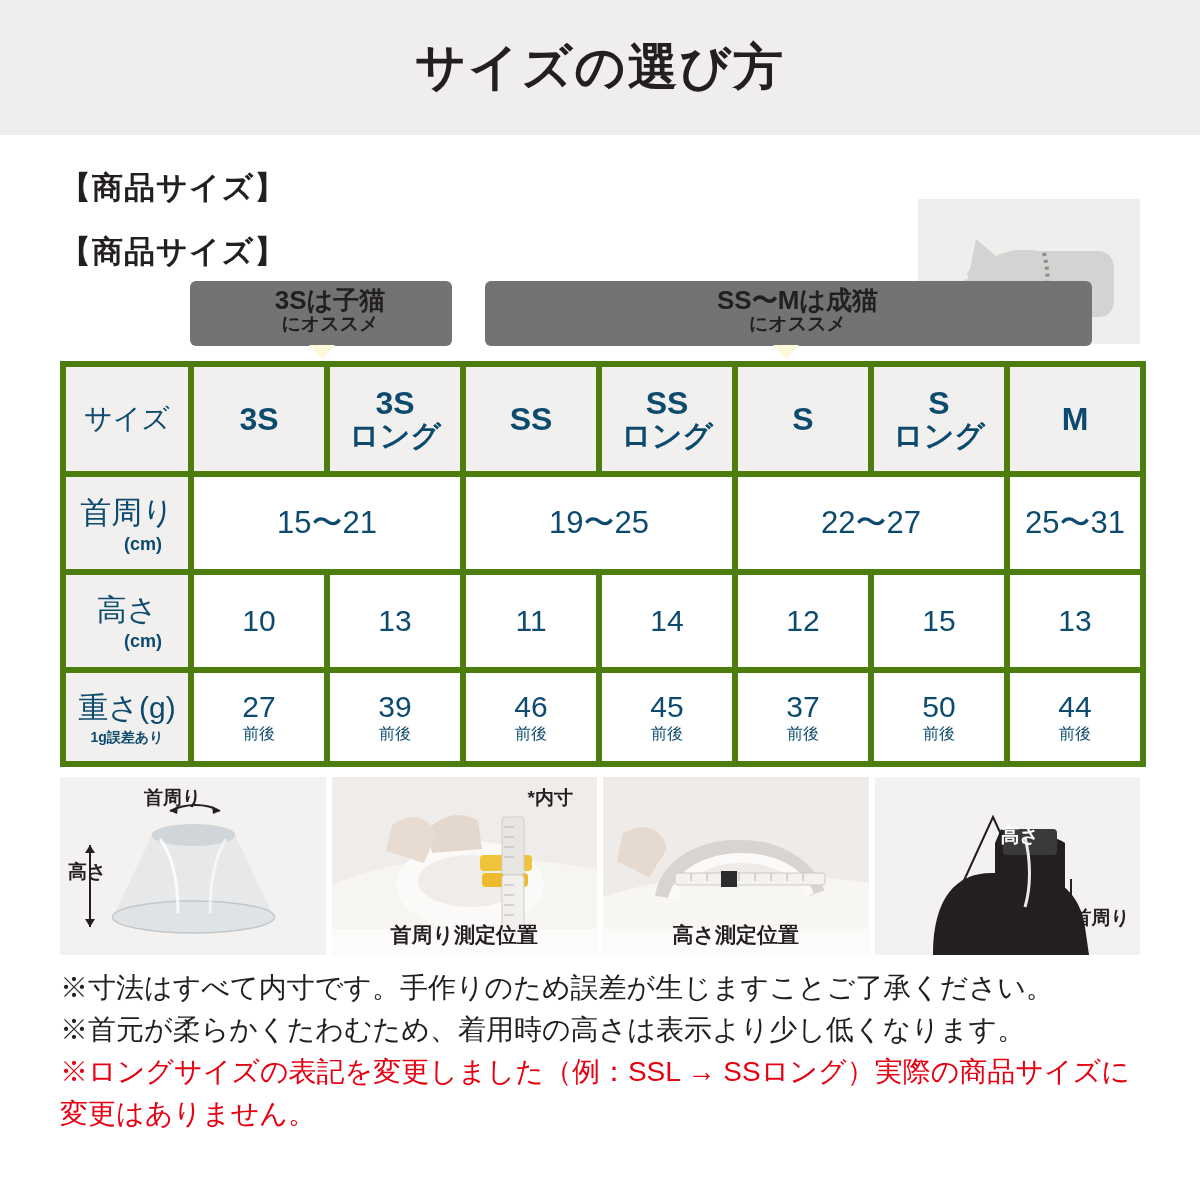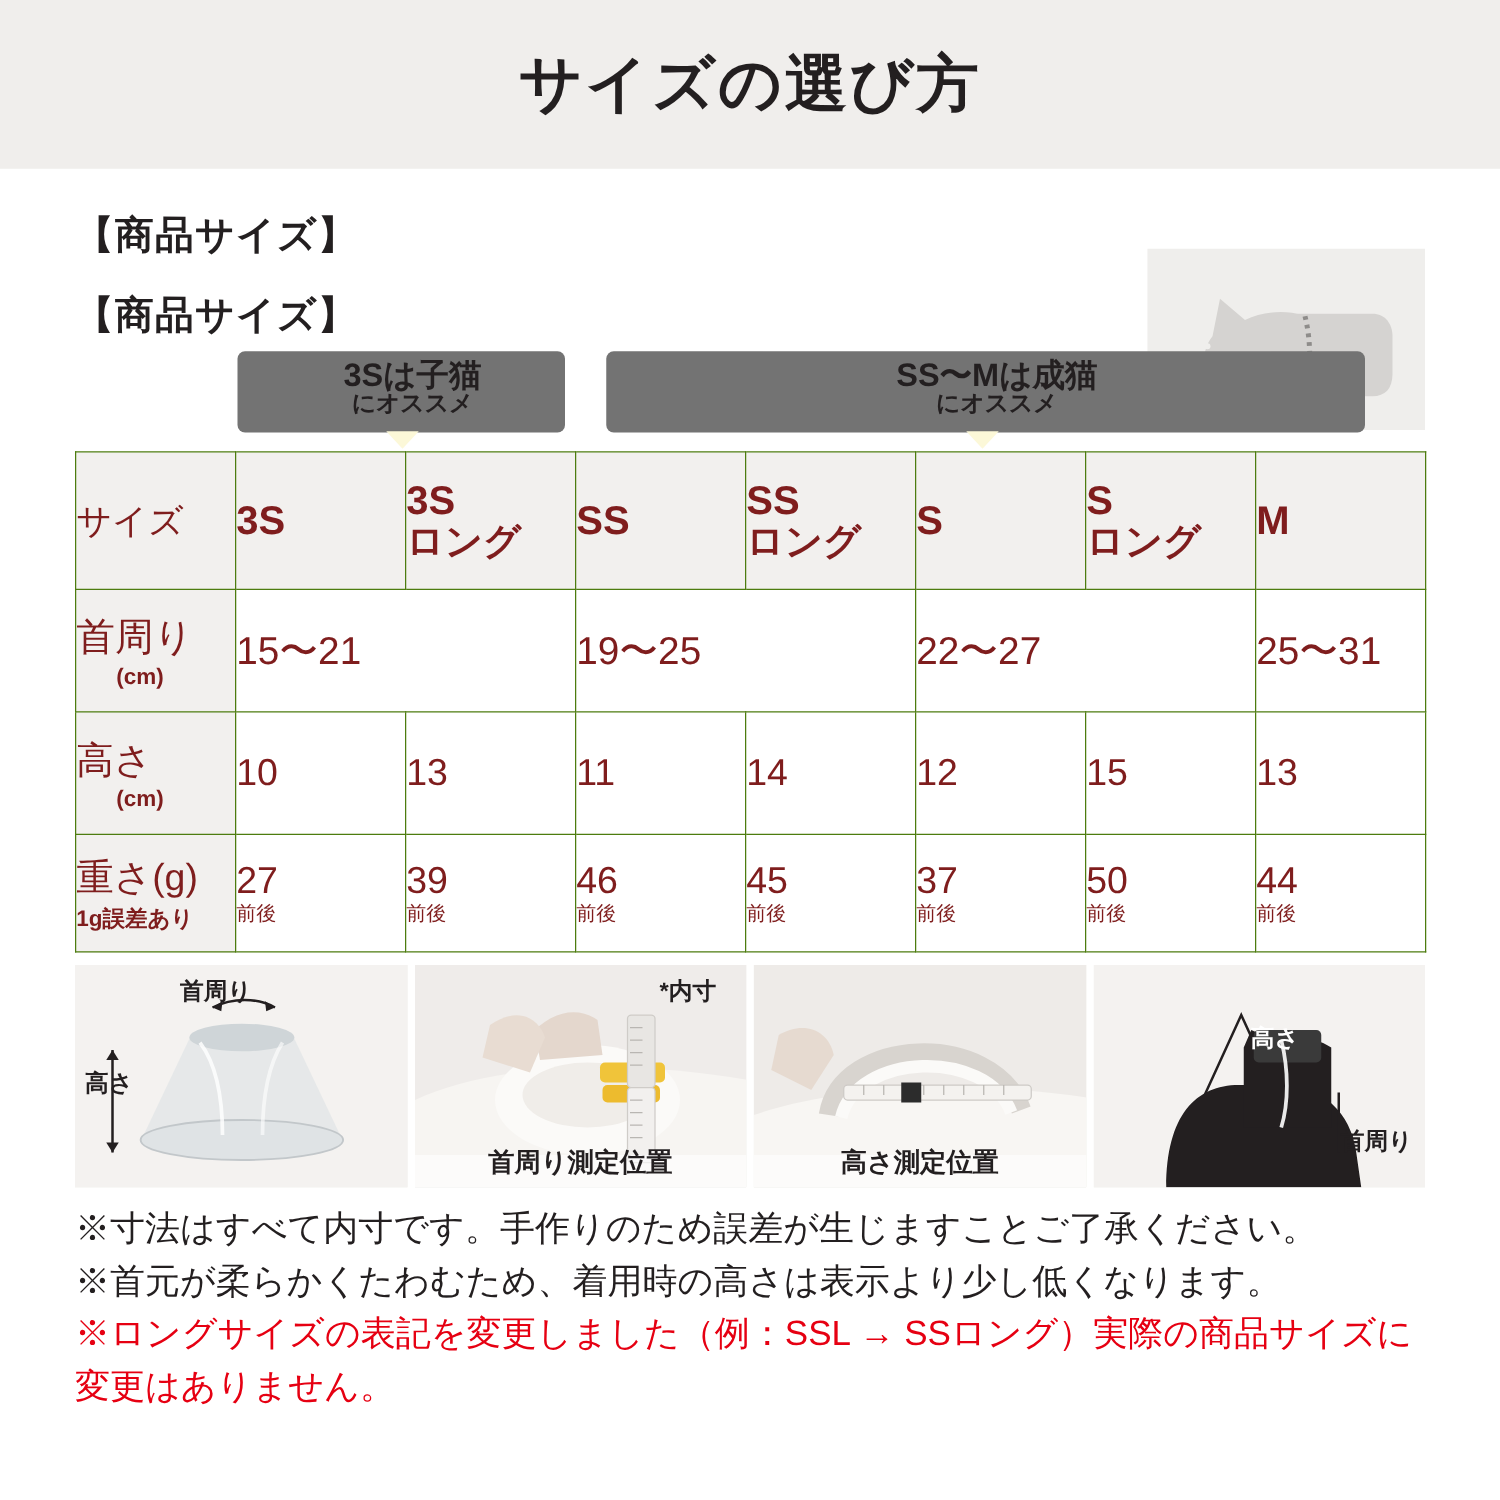--- a/index.html
+++ b/index.html
@@ -80,33 +80,34 @@
   #callout-adult { left: 425px; width: 607px; }
   #callout-adult::after { left: 288px; }
 
   
   table.size-table {
     width: 1080px;
     border-collapse: collapse;
     table-layout: fixed;
   }
   table.size-table td, table.size-table th {
-    border: 1px solid #4d7c0f;
+    border: 6px solid #4d7c0f;
+    text-align: center;
     vertical-align: middle;
-    color: #7f1d1d;
+    color: #0c4a6e;
     font-weight: normal;
   }
   .rowhead {
     background: #f2f0ee;
     font-size: 28px;
     font-weight: bold;
     width: 128px;
   }
   .rowhead .small { font-size: 18px; font-weight: bold; display:block;padding-left:32px; }
-  .rowhead .xsmall { font-size: 18px; font-weight: bold; display:block; }
+  .rowhead .xsmall { font-size: 14px; font-weight: bold; display:block; }
   .hdr-row td { background: #f2f0ee; height: 110px; }
   .hdr-row td.size-cell { font-size: 32px; font-weight: bold; line-height: 1.08; }
   .hdr-row td.size-cell .lg { font-size: 30px; display: block; }
   .r-neck td { height: 98px; font-size: 31px; }
   .r-height td { height: 98px; font-size: 30px; }
   .r-weight td { height: 94px; font-size: 30px; }
   .r-weight .approx { font-size: 16px; display: block; line-height: 1.2; }
 
   
   .photos {

